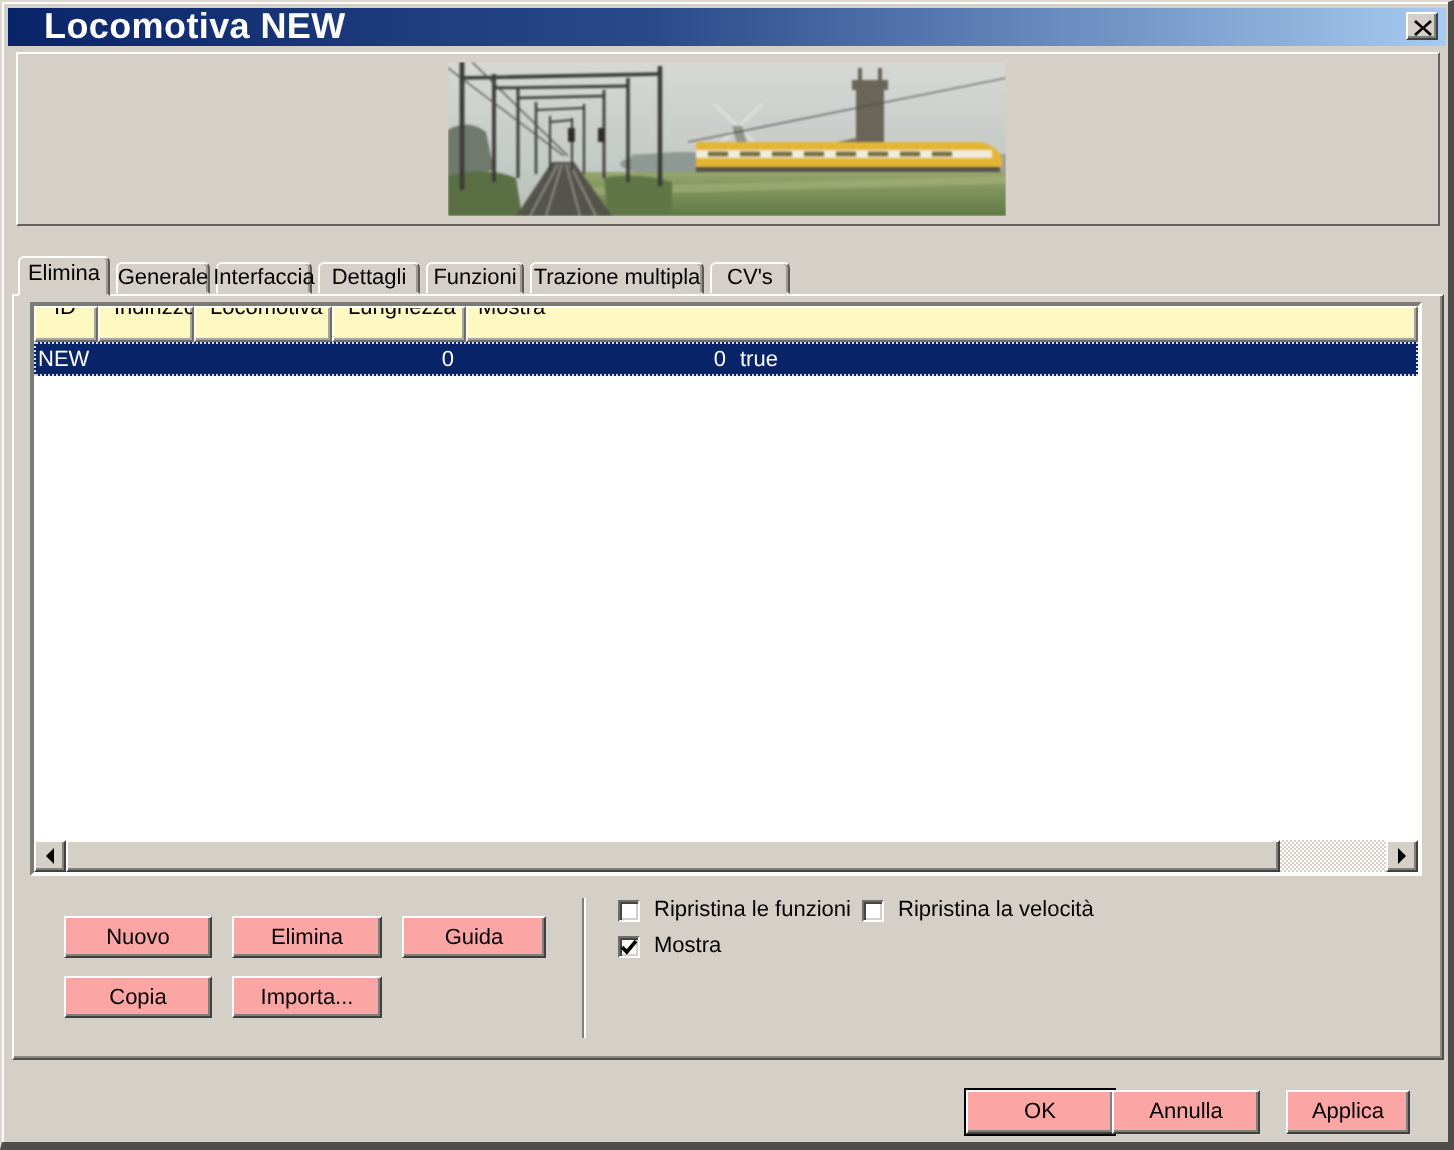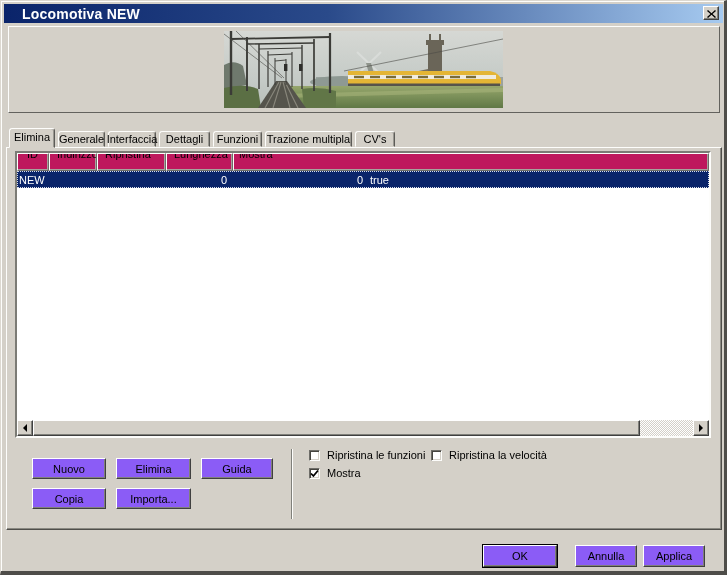--- a/index.html
+++ b/index.html
@@ -10,30 +10,30 @@
     border-top:1px solid #dcd8d0;border-left:1px solid #dcd8d0;
     border-right:3px solid #4e4d49;border-bottom:4px solid #4e4d49;
     box-shadow:inset 1px 1px 0 #fdfdfb;overflow:hidden;
   }
   
   .titlebar{
     position:absolute;left:3px;top:3px;right:1px;height:19px;
     background:linear-gradient(90deg,#0a246a 0%,#2a4a8a 45%,#a6caf0 100%);
     display:flex;align-items:center;padding-left:18px;
   }
-  .titlebar .title{color:#fff;font-weight:bold;font-size:14px;letter-spacing:.2px;}
+  .titlebar .title{color:#fff;font-weight:bold;font-size:18px;letter-spacing:.2px;}
   .close-btn{
     position:absolute;right:4px;top:2px;width:16px;height:14px;
     background:#d4d0c8;border:1px solid;border-color:#fff #404040 #404040 #fff;
     box-shadow:inset -1px -1px 0 #80807a;display:flex;align-items:center;justify-content:center;
     padding:0;cursor:default;
   }
   
   .raised{background:#d4d0c8;border:1px solid;border-color:#ffffff #404040 #404040 #ffffff;box-shadow:inset -1px -1px 0 #80807a;}
-  .btn{background:#8b5cf6;border:1px solid;border-color:#ffffff #404040 #404040 #ffffff;
+  .btn{background:#fca5a5;border:1px solid;border-color:#ffffff #404040 #404040 #ffffff;
     box-shadow:inset -1px -1px 0 #80807a;font-family:"Liberation Sans",sans-serif;font-size:11px;
     display:flex;align-items:center;justify-content:center;position:absolute;padding:0;color:#000;}
   .btn.default{box-shadow:0 0 0 1px #000,inset -1px -1px 0 #80807a;margin-left:12px;}
   
   .banner-panel{
     position:absolute;left:7px;top:25px;width:712px;height:87px;
     border:1px solid;border-color:#fdfdfb #63625e #63625e #fdfdfb;background:#d4d0c8;
   }
   .banner-photo{position:absolute;left:215px;top:4px;width:279px;height:77px;overflow:hidden;}
   .banner-photo svg{display:block;filter:blur(.5px) saturate(.9);}
@@ -51,21 +51,21 @@
     border:1px solid;border-color:#fdfdfb #4f4e4a #4f4e4a #fdfdfb;
     box-shadow:inset -1px -1px 0 #8a8982;
   }
   
   .listbox{
     position:absolute;left:14px;top:150px;width:696px;height:287px;background:#fff;
     border:2px solid;border-color:#7b7b75 #fdfdfb #fdfdfb #7b7b75;overflow:hidden;
   }
   .lv-header{display:flex;height:18px;}
   .hcell{
-    background:#be185d;border:1px solid;border-color:#fdfdfb #6e6d68 #6e6d68 #fdfdfb;
+    background:#fef9c3;border:1px solid;border-color:#fdfdfb #6e6d68 #6e6d68 #fdfdfb;
     box-shadow:inset -1px -1px 0 #a5a49d;display:flex;align-items:center;
     padding:0 0 16px 7px;white-space:nowrap;overflow:hidden;
   }
   .c0{width:32px;flex:none;padding-left:9px;}
   .c1{width:132px;flex:none;}
   .c2{width:48px;flex:none;}
   .c3{width:69px;flex:none;}
   .c4{width:67px;flex:none;}
   .c5{flex:1 1 auto;padding-left:5px;}
   .lv-rows{height:249px;background:#fff;}
@@ -234,21 +234,21 @@
 
   <div class="listbox">
     <div class="lv-header">
       <div class="hcell c0">
           <span>ID</span>
         </div>
       <div class="hcell c2">
           <span>Indirizzo</span>
         </div>
       <div class="hcell c3">
-          <span>Ripristina</span>
+          <span>Locomotiva</span>
         </div>
       <div class="hcell c4">
           <span>Lunghezza</span>
         </div>
       <div class="hcell c5">
           <span>Mostra</span>
         </div>
     </div>
     <div class="lv-rows">
       <div class="lv-row selected">
@@ -302,20 +302,20 @@
       <svg width="9" height="9" viewBox="0 0 9 9">
           <path d="M1 4.5 L3.4 7 L8 1.5" fill="none" stroke="#000" stroke-width="1.8"></path>
         </svg>
     </span>
     <span class="label">Mostra</span>
   </div>
 
   <button class="btn default footer-btn" style="left:470px;width:74px">
       <span>OK</span>
     </button>
-  <button class="btn footer-btn" style="left:574px;width:62px">
+  <button class="btn footer-btn" style="left:555px;width:74px">
       <span>Annulla</span>
     </button>
   <button class="btn footer-btn" style="left:642px;width:62px">
       <span>Applica</span>
     </button>
 
 </div>
 
 </body></html>

